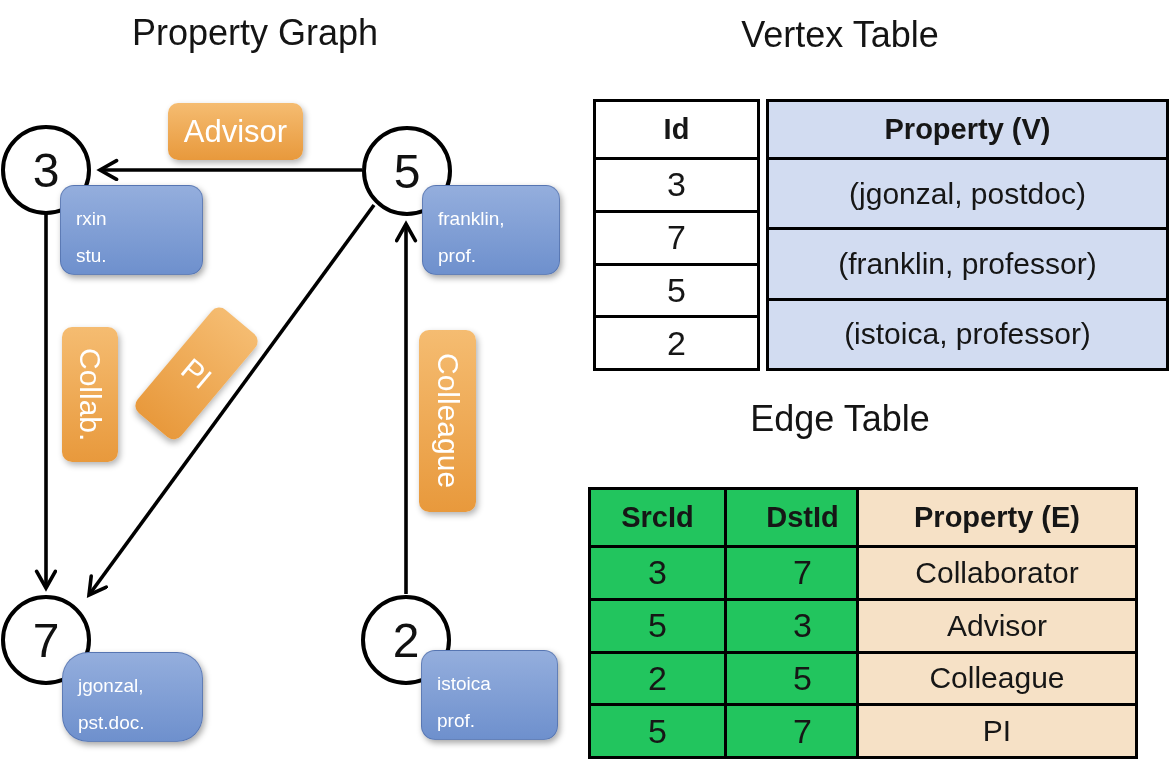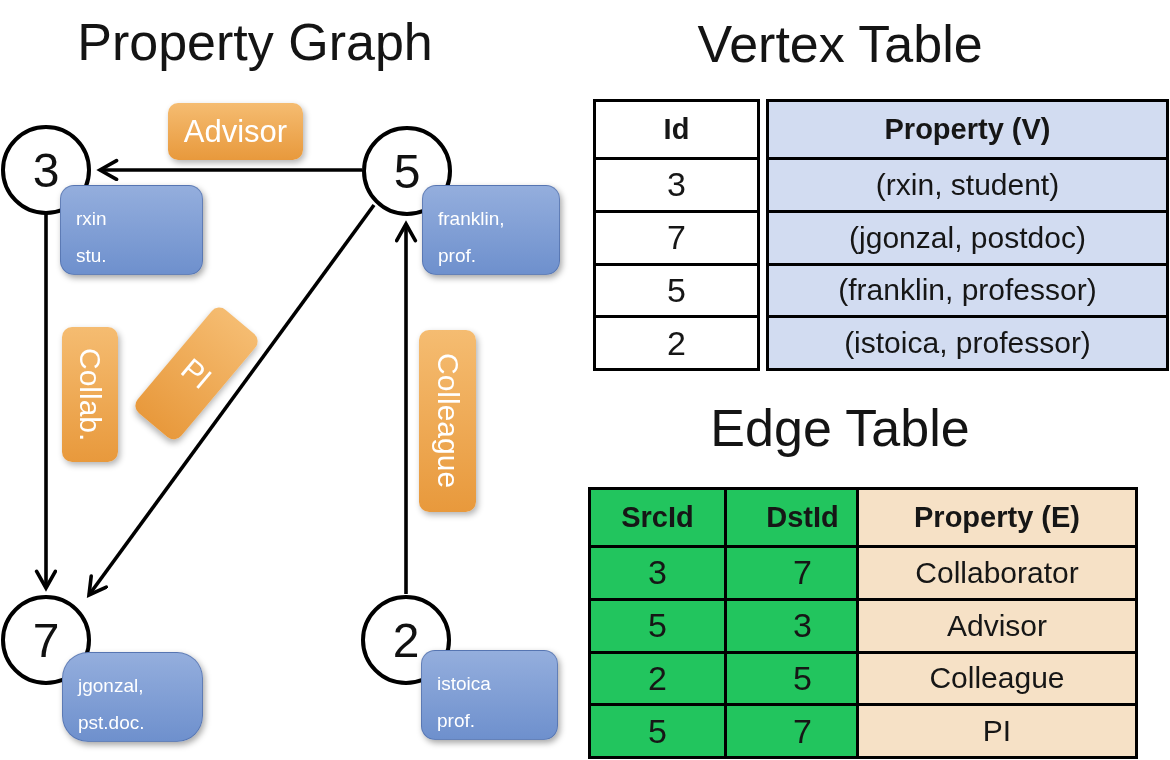--- a/index.html
+++ b/index.html
@@ -1,20 +1,20 @@
 <!DOCTYPE html>
 <html style="--c_edge_label_top: #f5bc71; --c_edge_label_bottom: #e8993c; --c_vertex_label_top: #94aedd; --c_vertex_label_bottom: #6e90cd; --c_vertex_fill: #d2dcf1; --c_edge_fill: #f6e1c6; --c_line: #000000;"><head>
 <meta charset="utf-8">
 <style>
   html,body { margin:0; padding:0; background:#ffffff; }
   .canvas {
     position:relative; width:1170px; height:760px; overflow:hidden;
     background:#ffffff; font-family:"Liberation Sans", sans-serif; color:#111;
   }
-  .title { position:absolute; font-size:52px; font-weight:300; color:#141414; text-align:center; white-space:nowrap; }
+  .title { position:absolute; font-size:36px; font-weight:300; color:#141414; text-align:center; white-space:nowrap; }
   #t-pg { left:0; top:12px; width:510px; }
   #t-vt { left:640px; top:14px; width:400px; }
   #t-et { left:640px; top:398px; width:400px; }
 
   svg.edges { position:absolute; left:0; top:0; }
 
   .node {
     position:absolute; width:90px; height:90px; box-sizing:border-box;
     border:4px solid #000; border-radius:50%; background:#fff;
     display:flex; align-items:center; justify-content:center;
@@ -132,21 +132,20 @@
   <div class="coltable" id="vt-id">
     <div class="c h">Id</div>
     <div class="c num">3</div>
     <div class="c num">7</div>
     <div class="c num">5</div>
     <div class="c num">2</div>
   </div>
 
   <div class="coltable" id="vt-prop">
     <div class="c h">Property (V)</div>
-    <div class="c">(rxin, student)</div>
     <div class="c">(jgonzal, postdoc)</div>
     <div class="c">(franklin, professor)</div>
     <div class="c">(istoica, professor)</div>
   </div>
 
   <div class="egrid">
     <div class="c h">SrcId</div>
     <div class="c h c1">DstId</div>
     <div class="c">3</div>
     <div class="c c1">7</div>

